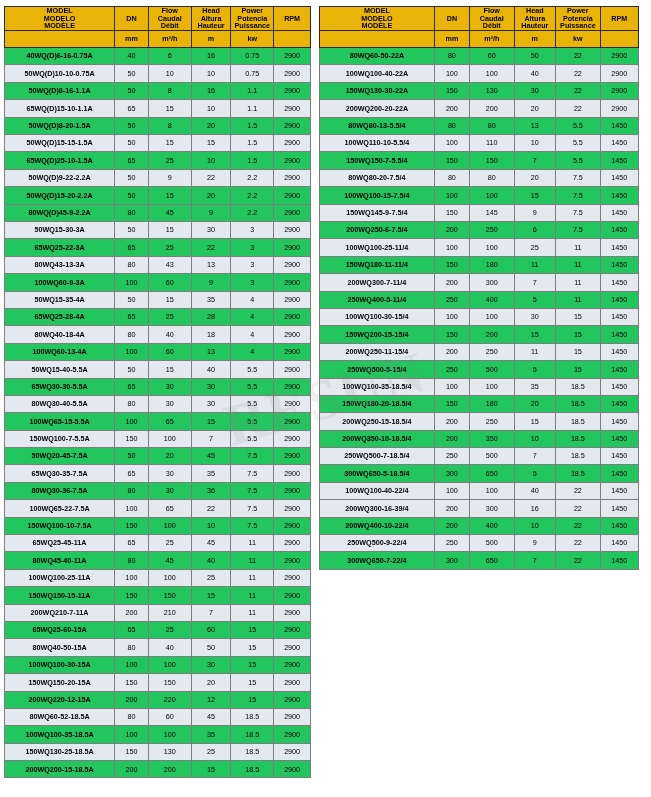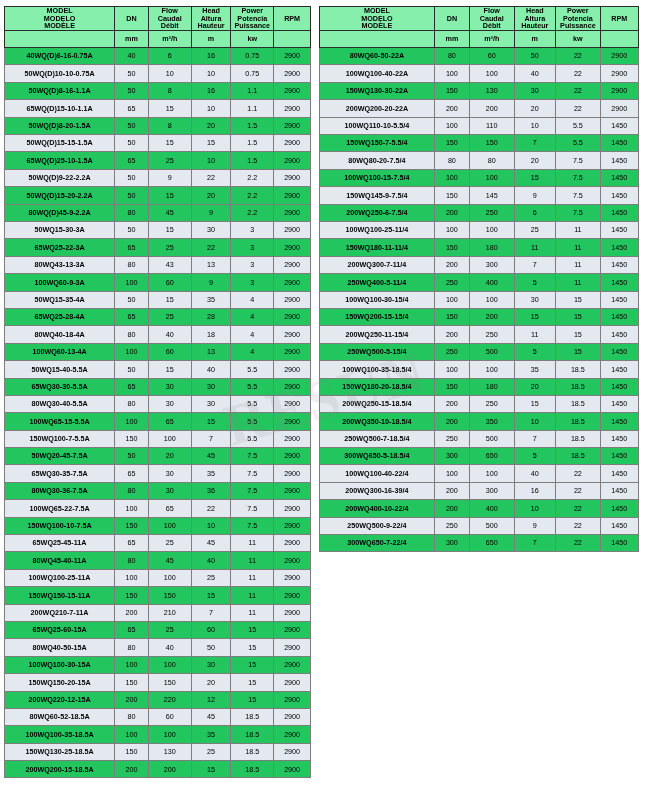--- a/index.html
+++ b/index.html
@@ -52,21 +52,21 @@
     border: 1px solid #7d7d7d;
     text-align: center;
     vertical-align: middle;
     font-size: 7.2px;
     padding: 0;
     height: 16.4px;
     color: #000;
     line-height: 1.05;
   }
   table.spec thead th {
-    background: #86efac;
+    background: #eab308;
     font-weight: bold;
     border: 1px solid #2b2b2b;
   }
   .hdr-main { height: 30px; font-size: 7.6px; line-height: 1.25; }
   .hdr-unit { height: 13px; font-size: 6.4px; font-weight: normal; }
   .model-cell {
     font-weight: bold;
     font-size: 7.4px;
     text-align: center;
   }
@@ -547,20 +547,28 @@
             <td>2900</td>
           </tr>
           <tr class="zebra">
             <td class="model-cell">200WQ200-20-22A</td>
             <td>200</td>
             <td>200</td>
             <td>20</td>
             <td>22</td>
             <td>2900</td>
           </tr>
+          <tr class="plain">
+            <td class="model-cell">80WQ80-13-5.5/4</td>
+            <td>80</td>
+            <td>80</td>
+            <td>13</td>
+            <td>5.5</td>
+            <td>1450</td>
+          </tr>
           <tr class="zebra">
             <td class="model-cell">100WQ110-10-5.5/4</td>
             <td>100</td>
             <td>110</td>
             <td>10</td>
             <td>5.5</td>
             <td>1450</td>
           </tr>
           <tr class="plain">
             <td class="model-cell">150WQ150-7-5.5/4</td>

